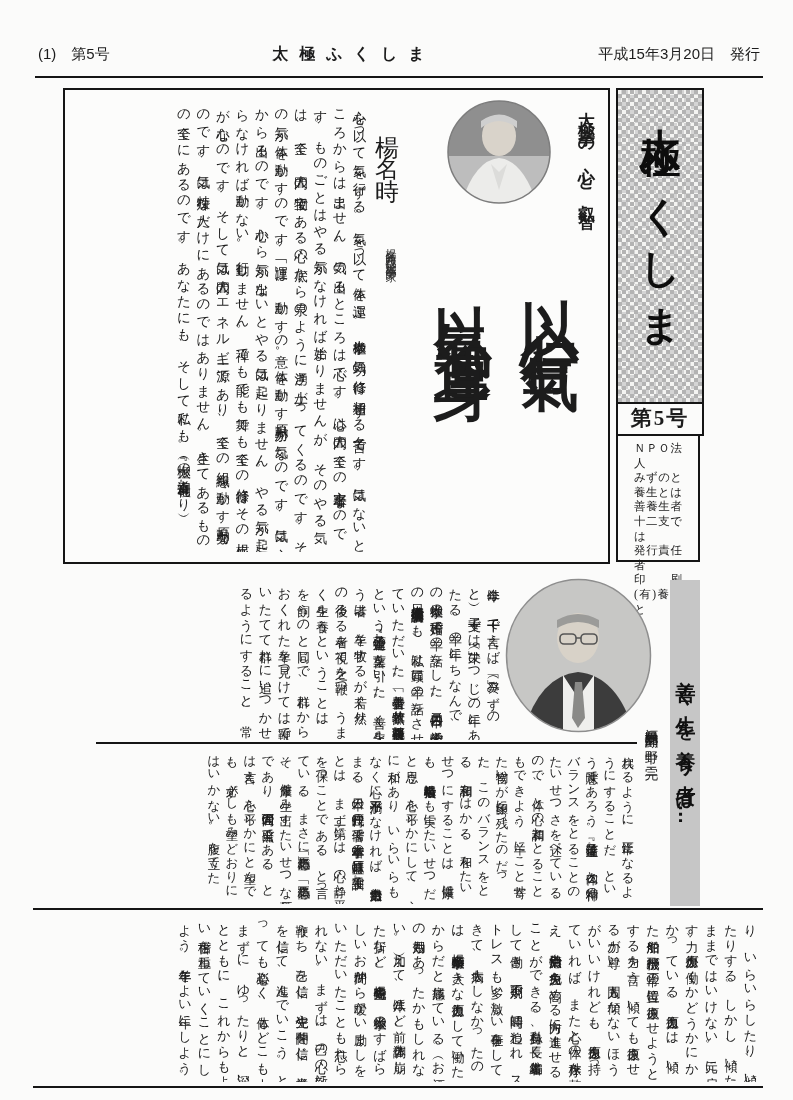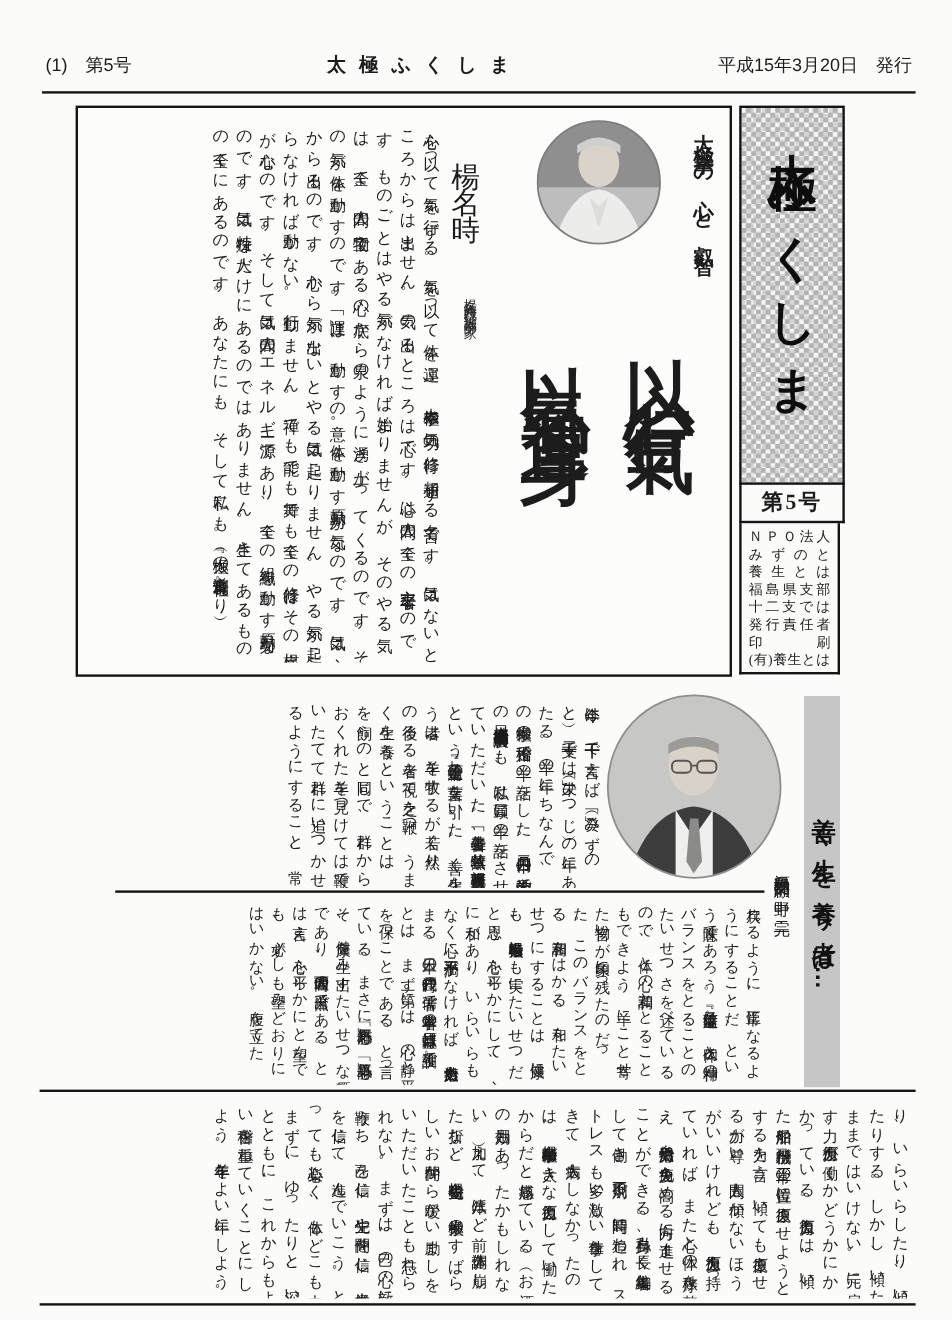--- a/index.html
+++ b/index.html
@@ -33,23 +33,23 @@
   .mast-pattern{position:absolute;left:616px;top:88px;width:84px;height:312px;
       border:2px solid #151515;background-color:#f4f4f2;
       background-image:
         conic-gradient(#b3b3b3 25%,transparent 0 50%,#b3b3b3 0 75%,transparent 0),
         conic-gradient(#d4d4d4 25%,transparent 0 50%,#d4d4d4 0 75%,transparent 0);
       background-size:8px 8px,14px 14px;background-position:0 0,3px 5px;}
   .mast-title{position:absolute;left:50%;transform:translateX(-50%);top:6px;height:300px;
       font-size:40px;font-weight:700;letter-spacing:9px;line-height:1;color:#0d0d0d;}
   .issue-box{position:absolute;left:616px;top:402px;width:84px;height:32px;border:2px solid #151515;
       border-top:none;display:flex;align-items:center;justify-content:center;
-      font-size:18px;font-weight:700;letter-spacing:2px;}
+      font-size:21px;font-weight:700;letter-spacing:2px;}
   .pub-box{position:absolute;left:616px;top:436px;width:84px;height:126px;border:2px solid #151515;
-      border-top:none;padding:5px 6px;box-sizing:border-box;}
+      border-top:none;padding:5px 16px;box-sizing:border-box;}
   .pub-line{font-size:11.5px;line-height:14.6px;text-align:justify;text-align-last:justify;}
 
   
   .headline-band{position:absolute;left:670px;top:580px;width:30px;height:326px;background:#c6c6c6;
       font-family:"Liberation Sans","DejaVu Sans",sans-serif;font-weight:700;font-size:20px;
       letter-spacing:6px;padding-top:10px;box-sizing:border-box;text-align:center;color:#111;}
   .photo2{position:absolute;left:505px;top:578px;width:147px;height:155px;}
   .caption{position:absolute;left:642px;top:718px;height:185px;font-size:13.5px;letter-spacing:1px;}
   .band{overflow:hidden;}
   .band1{position:absolute;left:96px;top:579px;width:407px;height:161px;
@@ -108,21 +108,21 @@
 
   <aside class="mast-pattern">
     <div class="mast-title vtext">太極ふくしま</div>
   </aside>
   <div class="issue-box">第5号</div>
   <div class="pub-box">
 
   <div class="pub-line">ＮＰＯ法人</div>
       <div class="pub-line">みずのと</div>
       <div class="pub-line">養生とは</div>
-      <div class="pub-line">福島県支部</div>
+      <div class="pub-line">善養生者</div>
       <div class="pub-line">十二支では</div>
       <div class="pub-line">発行責任者</div>
       <div class="pub-line">印刷</div>
       <div class="pub-line">(有)養生とは</div>
     </div>
 
   <div class="headline-band vtext">善く生を養う者は…</div>
 
   <div class="photo2">
     <svg width="147" height="155" viewBox="0 0 147 155">

